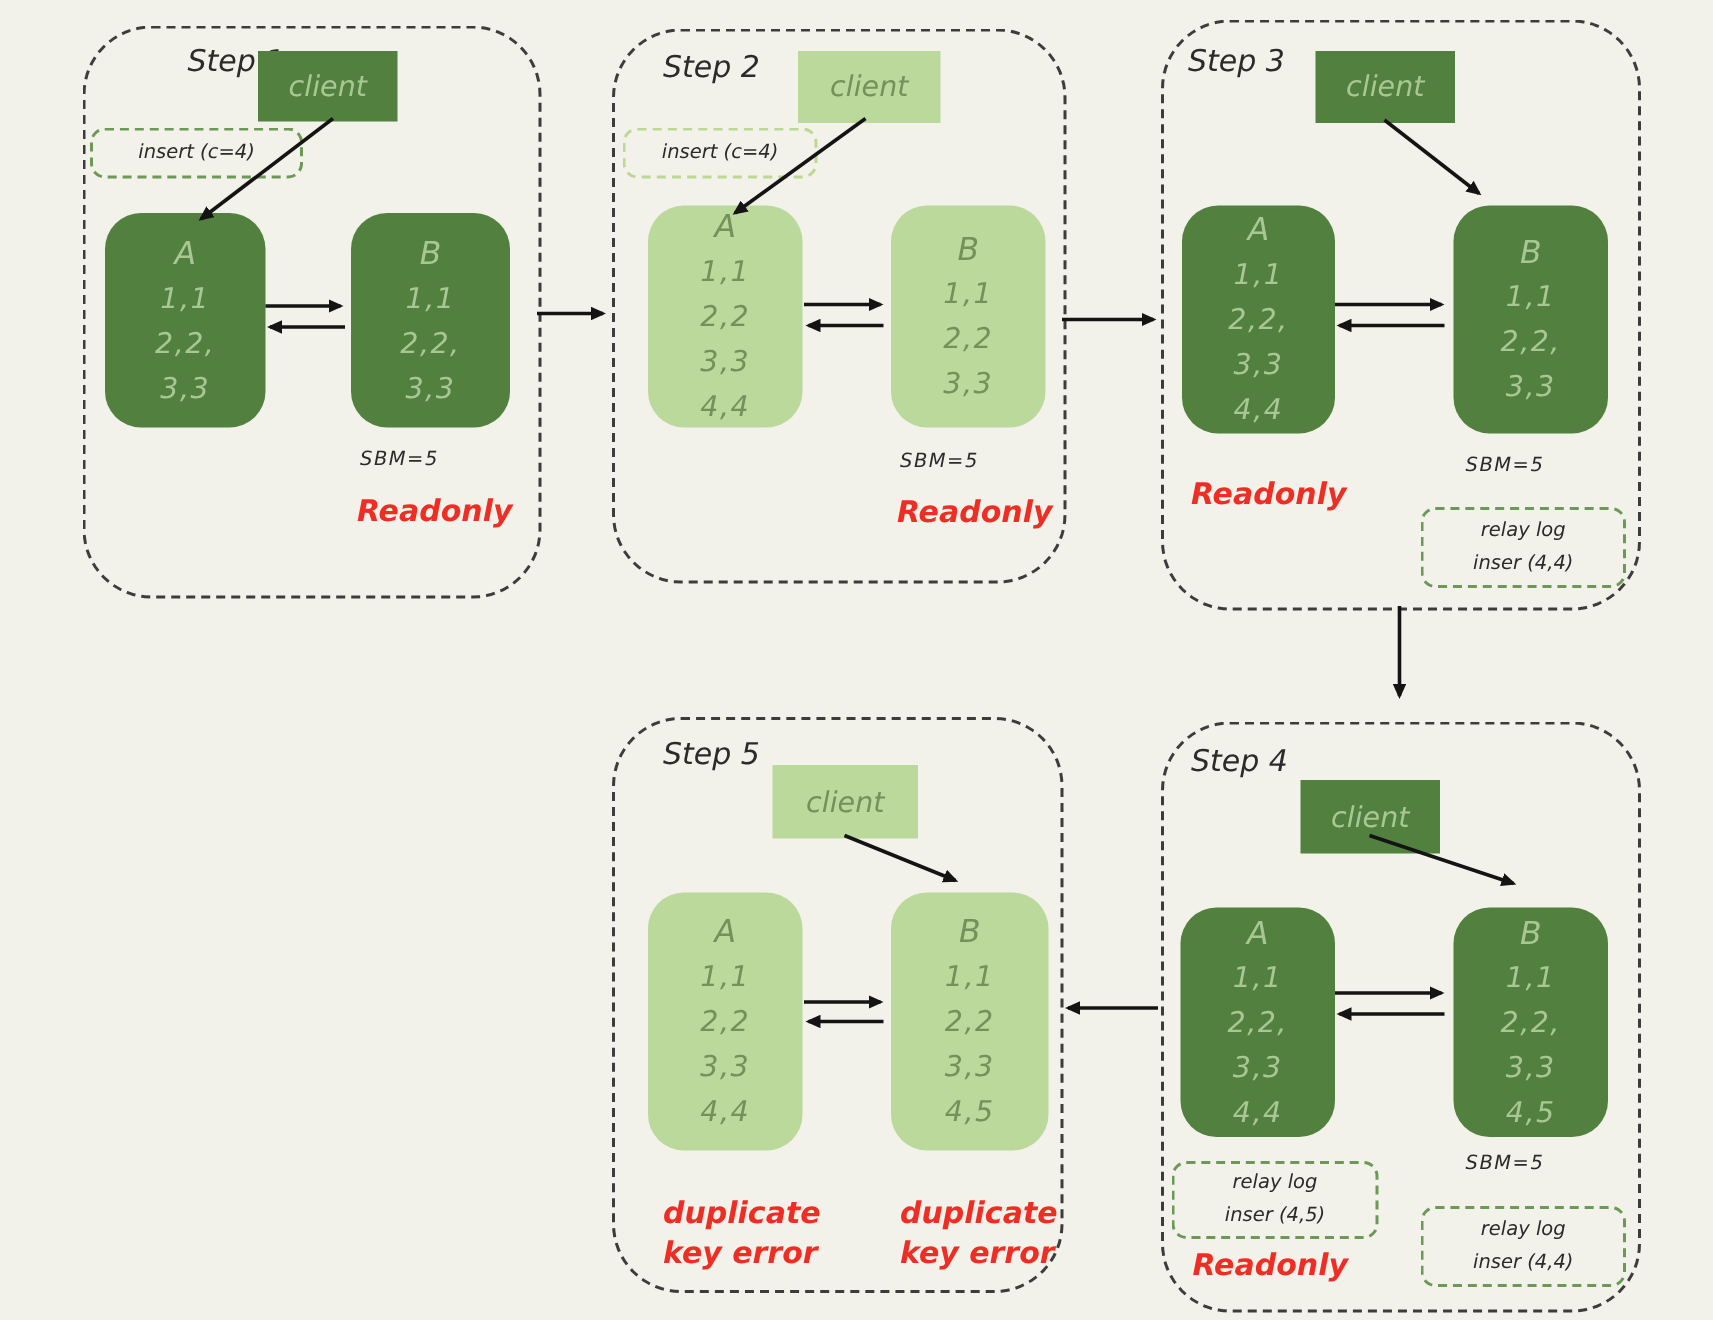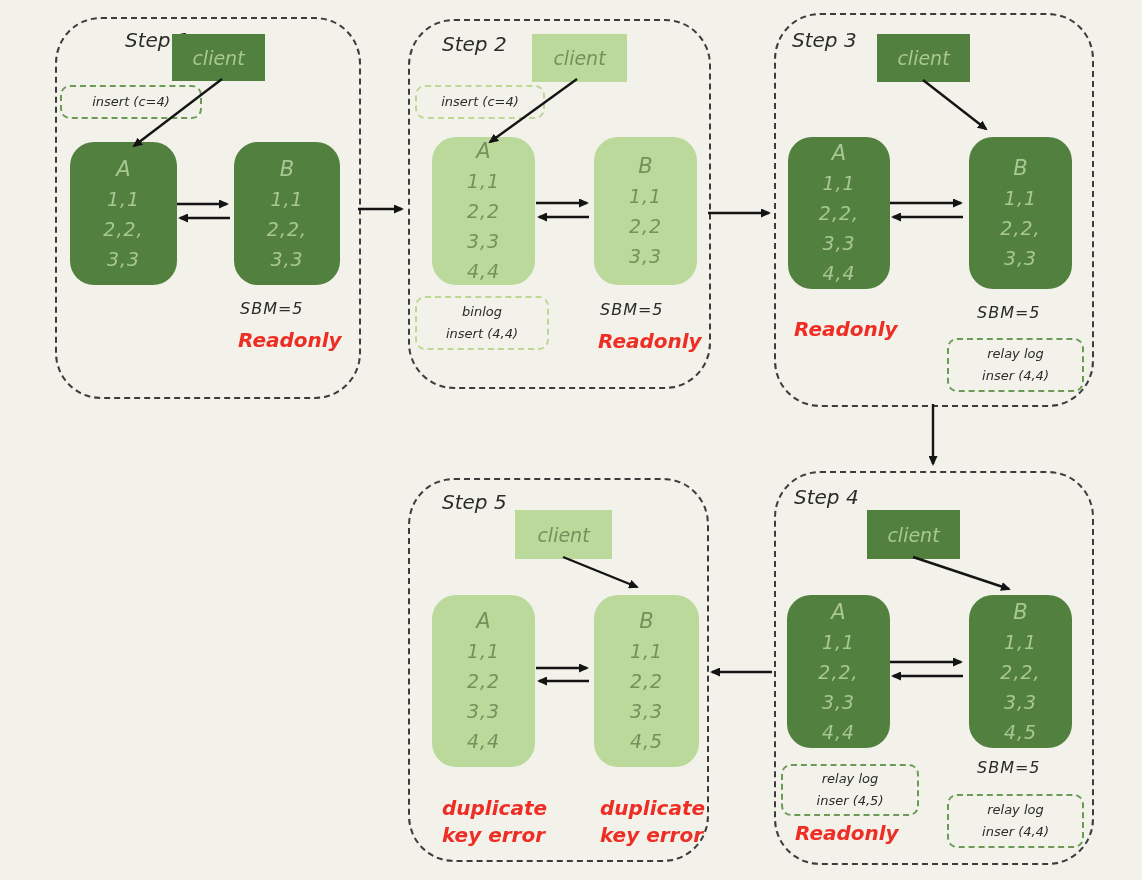--- a/index.html
+++ b/index.html
@@ -38,21 +38,21 @@
     position:absolute;
     border:2px dashed #6a9a55;
     border-radius:10px;
     display:flex; flex-direction:column;
     align-items:center; justify-content:center;
     font-size:13px; font-style:italic; color:#2b2b2b;
     line-height:22px; white-space:nowrap;
   }
   .note.light-border { border-color:#bdd795; }
   .sbm {
-    position:absolute; font-size:16px; font-style:italic;
+    position:absolute; font-size:13px; font-style:italic;
     color:#2b2b2b; letter-spacing:1px; white-space:nowrap;
   }
   .red-label {
     position:absolute; color:#ee2e24;
     font-size:20px; font-style:italic; font-weight:bold;
     line-height:27px; white-space:nowrap;
   }
   svg.overlay {
     position:absolute; left:0; top:0;
     width:1142px; height:880px;
@@ -101,24 +101,20 @@
       <div class="node-row">1,1</div>
       <div class="node-row">2,2</div>
       <div class="node-row">3,3</div>
       <div class="node-row">4,4</div>
     </div>
     <div class="node light" style="left:184px; top:116px; width:103px; height:148px;">
       <div class="node-title">B</div>
       <div class="node-row">1,1</div>
       <div class="node-row">2,2</div>
       <div class="node-row">3,3</div>
-    </div>
-    <div class="note light-border" style="left:5px; top:275px; width:130px; height:50px;">
-      <div>binlog</div>
-      <div>insert (4,4)</div>
     </div>
     <div class="sbm" style="left:190px; top:279px;">SBM=5</div>
     <div class="red-label" style="left:188px; top:307px;">Readonly</div>
   </div>
 
   <div class="step" style="left:774px; top:13px; width:316px; height:390px;">
     <div class="step-label" style="left:16px; top:13px;text-align:center;">Step 3</div>
     <div class="client dark" style="left:101px; top:19px; width:93px; height:48px;">
       <span>client</span>
     </div>
@@ -136,21 +132,21 @@
       <div class="node-row">3,3</div>
     </div>
     <div class="red-label" style="left:18px; top:301px;">Readonly</div>
     <div class="sbm" style="left:201px; top:288px;">SBM=5</div>
     <div class="note" style="left:171px; top:323px; width:133px; height:50px;">
       <div>relay log</div>
       <div>inser (4,4)</div>
     </div>
   </div>
 
-  <div class="step" style="left:774px; top:471px; width:316px; height:390px;text-align:right;">
+  <div class="step" style="left:774px; top:481px; width:316px; height:390px;text-align:right;">
     <div class="step-label" style="left:18px; top:12px;">Step 4</div>
     <div class="client dark" style="left:91px; top:37px; width:93px; height:49px;">
       <span>client</span>
     </div>
     <div class="node dark" style="left:11px; top:122px; width:103px; height:153px;">
       <div class="node-title">A</div>
       <div class="node-row">1,1</div>
       <div class="node-row">2,2,</div>
       <div class="node-row">3,3</div>
       <div class="node-row">4,4</div>

